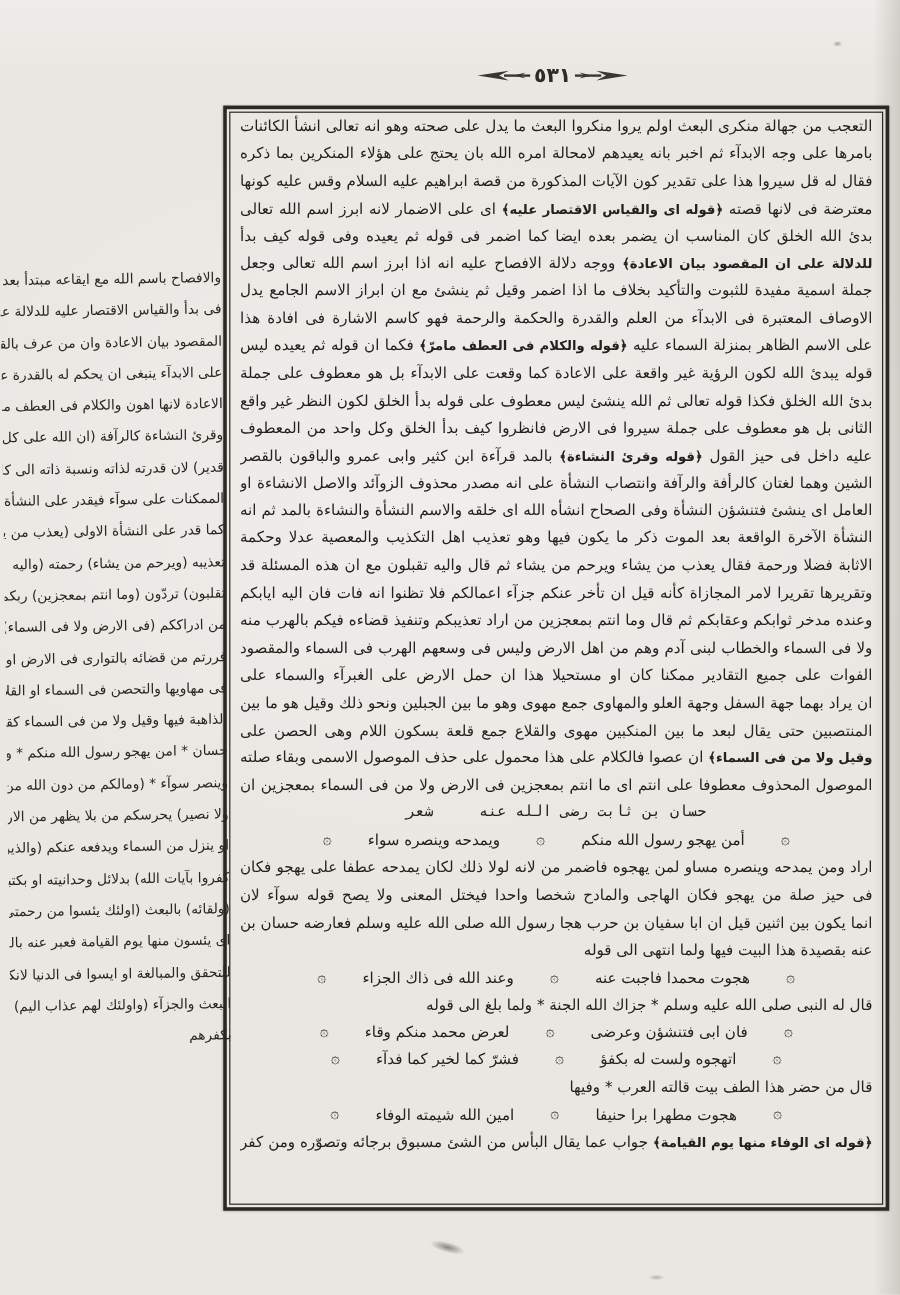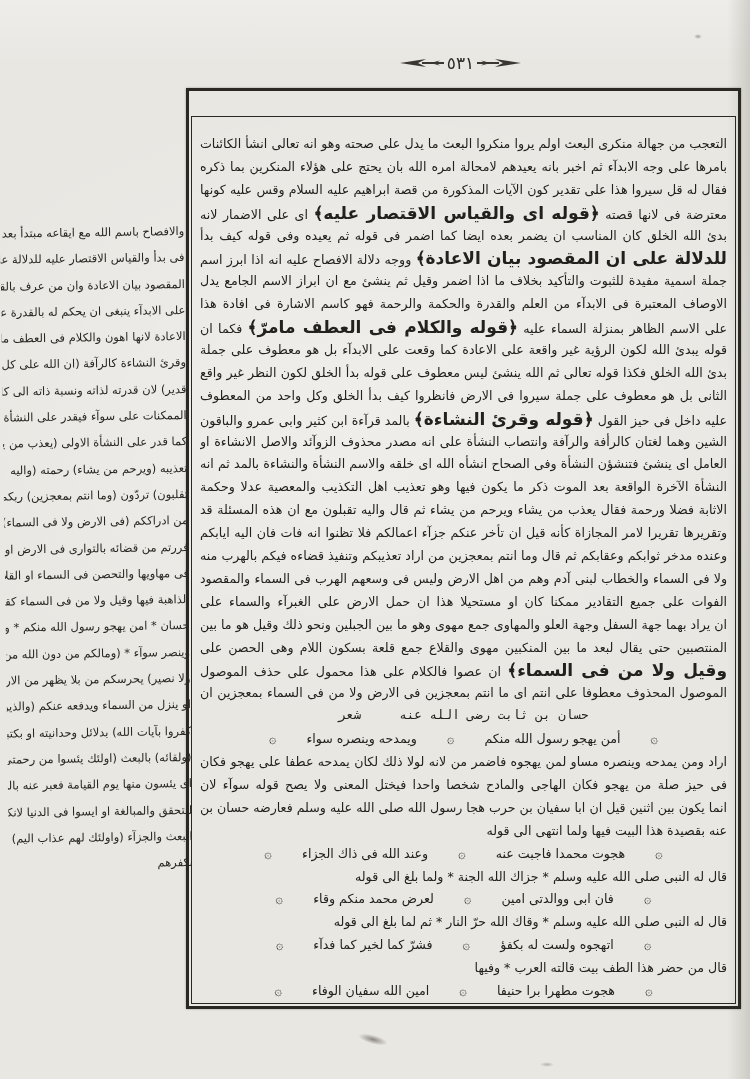--- a/index.html
+++ b/index.html
@@ -16,42 +16,42 @@
       linear-gradient(to left, rgba(110,104,94,0.22), rgba(0,0,0,0) 3%),
       linear-gradient(to bottom, rgba(255,255,255,0.25), rgba(0,0,0,0) 6%),
       #e9e7e2;
   }
   
   .page-number-row{
     position:absolute;left:186px;top:50px;width:549px;height:26px;
     display:flex;justify-content:center;align-items:center;gap:3px;
     direction:rtl;
   }
-  .pnum{font-size:17px;font-weight:normal;letter-spacing:2px;color:#2e2b26;}
+  .pnum{font-size:17px;font-weight:bold;letter-spacing:2px;color:#2e2b26;}
   .orn{display:block;}
   
   .frame-outer{
     position:absolute;left:186px;top:88px;width:549px;height:915px;
     border:3px solid #2b2823;
     box-shadow:0 0 2px rgba(40,36,30,.4);
   }
   .frame-inner{
     position:absolute;inset:2px;border:1px solid #2b2823;
-    padding:16px 8px 4px 8px;overflow:hidden;margin-top:23px;
+    padding:0 8px 4px 8px;overflow:hidden;
   }
   .main-text{width:100%;height:100%;direction:rtl;}
   .line{height:22.9px;line-height:22.9px;overflow:hidden;font-size:12.6px;white-space:nowrap;}
   .line.body{text-align:justify;text-align-last:justify;white-space:normal;}
   .line.short{}
   .line.center{text-align:right;}
   .line.poet{text-align:center;font-family:Liberation Mono, monospace;}
   .poet-tail{display:inline-block;margin-right:38px;}
   .line.verse{display:flex;flex-direction:row;justify-content:center;align-items:center;gap:30px;white-space:nowrap;}
   .rosette{font-size:13px;color:#2e2b26;}
-  .seg-qawl{font-weight:bold;font-size:17px;}
+  .seg-qawl{font-weight:bold;font-size:11px;}
   
   .margin-notes{
     position:absolute;left:0;top:218px;width:184px;
     direction:rtl;
     transform:rotate(-0.8deg);transform-origin:100% 0;
   }
   .mline{
     height:26.3px;line-height:26.3px;font-size:11.5px;
     white-space:nowrap;overflow:hidden;text-align:right;color:#2a2722;
   }
@@ -126,39 +126,38 @@
           <div class="line verse">
             <span class="rosette">۞</span>
             <span class="hemistich">هجوت محمدا فاجبت عنه</span>
             <span class="rosette">۞</span>
             <span class="hemistich">وعند الله فى ذاك الجزاء</span>
             <span class="rosette">۞</span>
           </div>
           <div class="line short"><span class="seg-normal">قال له النبى صلى الله عليه وسلم * جزاك الله الجنة * ولما بلغ الى قوله</span></div>
           <div class="line verse">
             <span class="rosette">۞</span>
-            <span class="hemistich">فان ابى ووالدتى امين</span>
+            <span class="hemistich">فان ابى فتنشؤن وعرضى</span>
             <span class="rosette">۞</span>
             <span class="hemistich">لعرض محمد منكم وقاء</span>
             <span class="rosette">۞</span>
           </div>
-          <div class="line short"><span class="seg-normal">قال له النبى صلى الله عليه وسلم * وقاك الله حرّ النار * ثم لما بلغ الى قوله</span></div>
           <div class="line verse">
             <span class="rosette">۞</span>
             <span class="hemistich">اتهجوه ولست له بكفؤ</span>
             <span class="rosette">۞</span>
             <span class="hemistich">فشرّ كما لخير كما فدآء</span>
             <span class="rosette">۞</span>
           </div>
           <div class="line center"><span class="seg-normal">قال من حضر هذا الطف بيت قالته العرب * وفيها</span></div>
           <div class="line verse">
             <span class="rosette">۞</span>
             <span class="hemistich">هجوت مطهرا برا حنيفا</span>
             <span class="rosette">۞</span>
-            <span class="hemistich">امين الله سفيان الوفاء</span>
+            <span class="hemistich">امين الله شيمته الوفاء</span>
             <span class="rosette">۞</span>
           </div>
           <div class="line body"><span class="seg-qawl">﴿قوله اى الوفاء منها يوم القيامة﴾</span><span class="seg-normal"> جواب عما يقال البأس من الشئ مسبوق برجائه وتصوّره ومن كفر</span></div>
         </div>
     </div>
   </div>
 
   <div class="margin-notes" dir="rtl">
       <div class="mline">والافصاح باسم الله مع ايقاعه مبتدأ بعد اضمار</div>
       <div class="mline">فى بدأ والقياس الاقتصار عليه للدلالة على ان</div>

